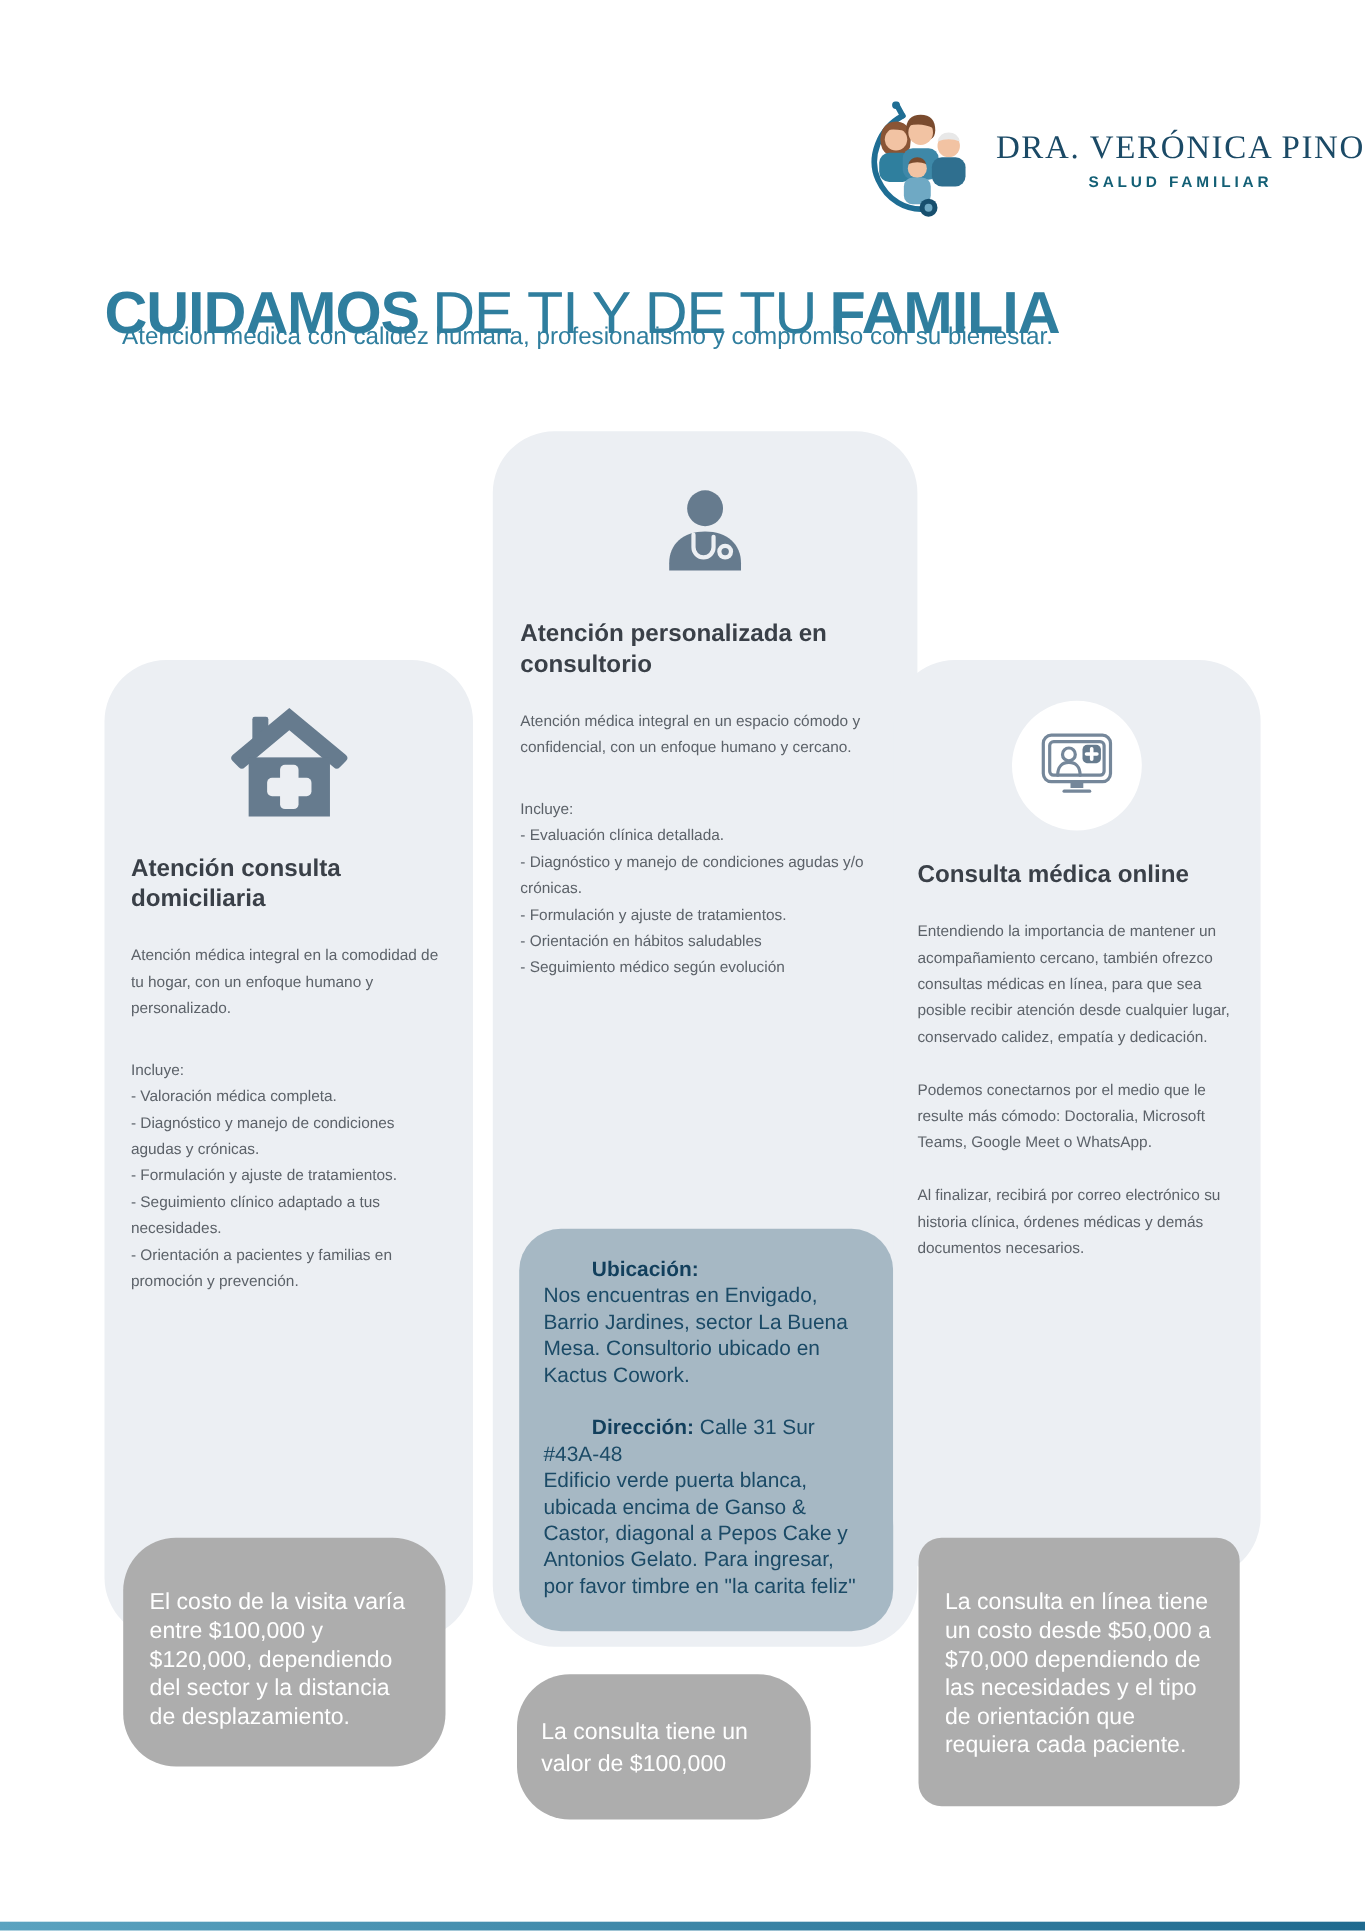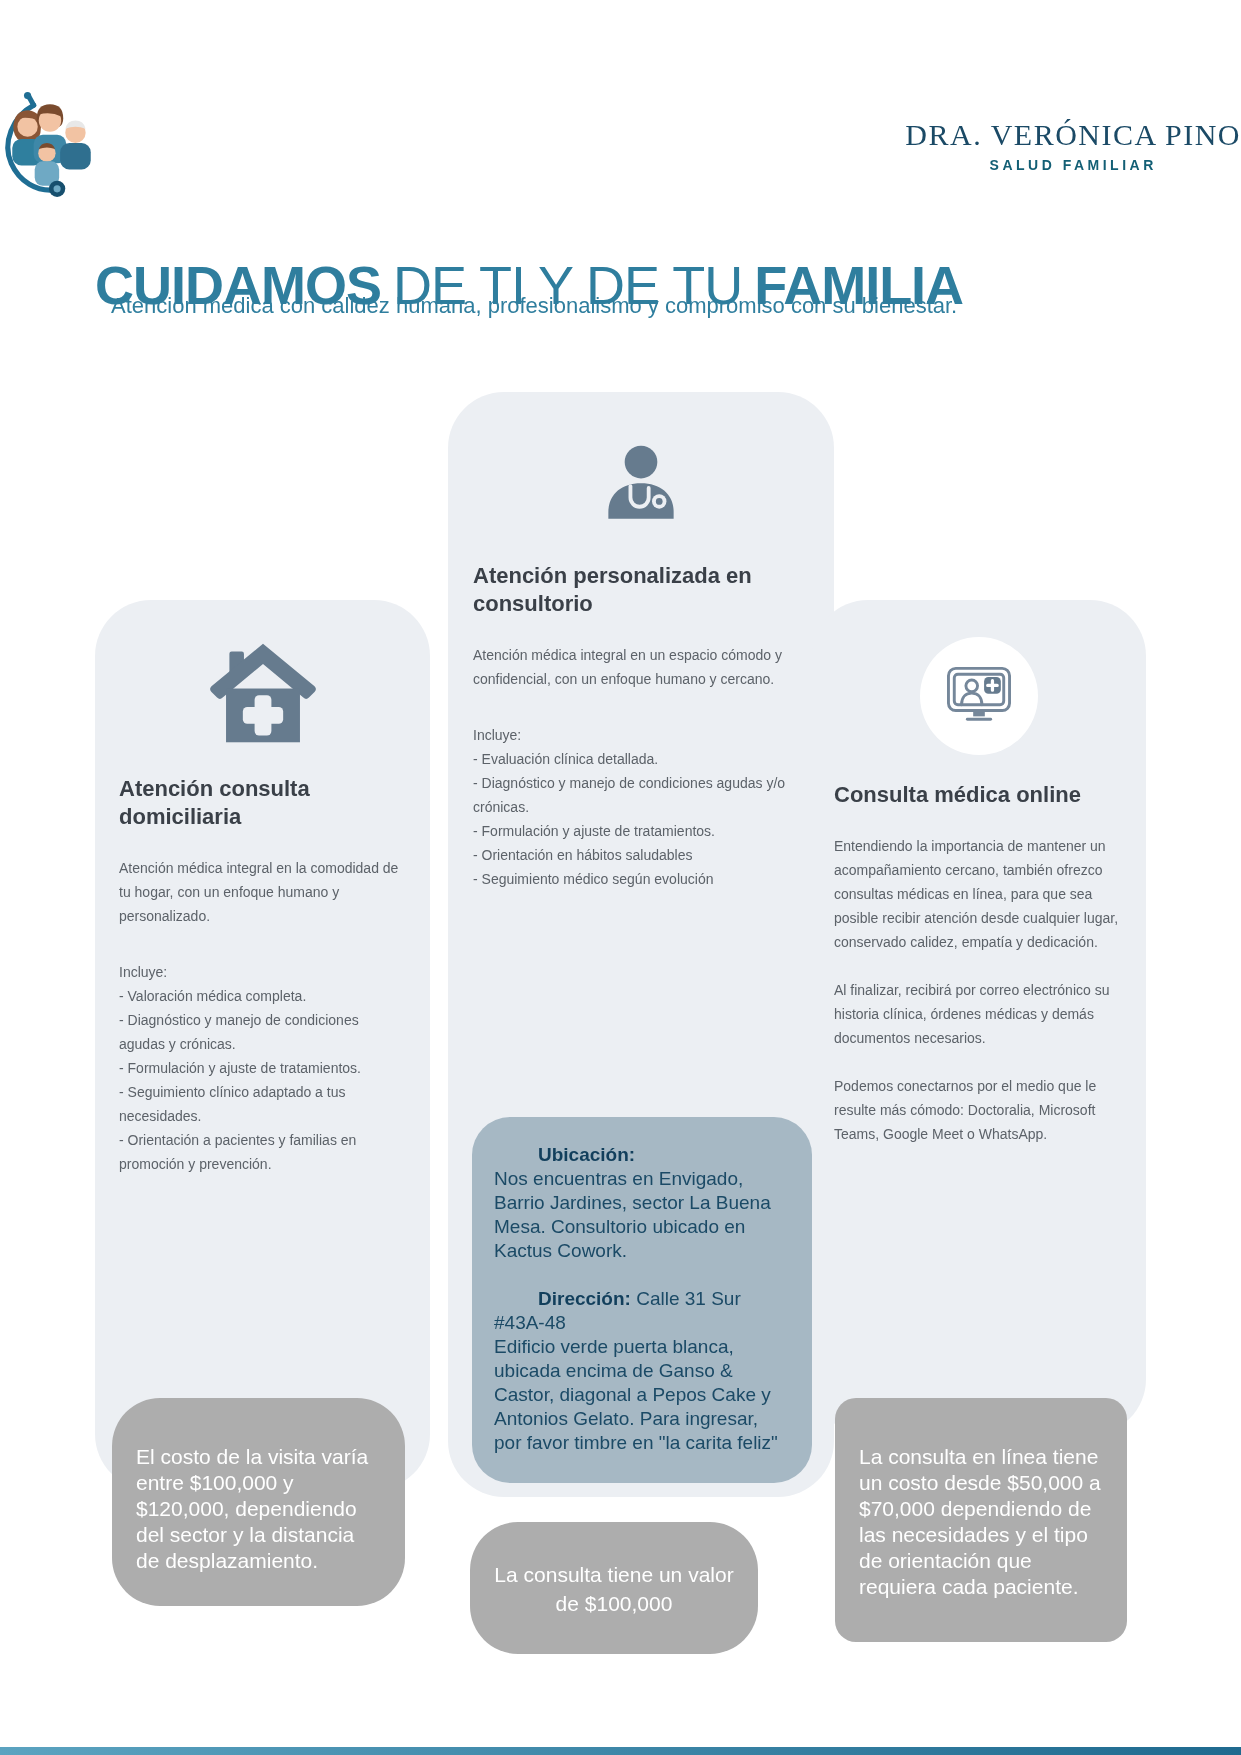--- a/index.html
+++ b/index.html
@@ -8,21 +8,21 @@
     background:#ffffff;
     font-family:"Liberation Sans", sans-serif;
     position:relative;
     overflow:hidden;
   }
   .page { position:absolute; inset:0; }
 
   
   .brand {
     position:absolute; top:92px; left:0; width:100%;
-    display:flex; justify-content:space-between; align-items:center; gap:16px;
+    display:flex; justify-content:flex-end; align-items:center; gap:16px;
   }
   .brand-logo svg { width:102px; height:106px; display:block; }
   .brand-text { display:flex; flex-direction:column; align-items:center; }
   .brand-name {
     font-family:"Liberation Serif", serif;
     font-size:30px; letter-spacing:1.5px;
     color:var(--navy,#1B4A66);
   }
   .brand-tagline {
     margin-top:5px;
@@ -90,21 +90,21 @@
   
   .bubble {
     position:absolute;
     background:var(--bubble,#ADADAD);
     border-radius:48px;
     color:#ffffff;
     font-size:21px; line-height:26px;
     box-sizing:border-box;
   }
   .bubble-home   { left:112px; top:1398px; width:293px; padding:46px 24px 32px; }
-  .bubble-office { left:470px; top:1522px; width:288px; padding:38px 22px 36px; text-align:center; line-height:29px; }
+  .bubble-office { left:470px; top:1522px; width:267px; padding:38px 22px 36px; line-height:29px; }
   .bubble-online { left:835px; top:1398px; width:292px; padding:46px 24px 42px;border-radius:21px; }
 
   
   .bottom-bar {
     position:absolute; left:0; bottom:0; width:100%; height:8px;
     background:linear-gradient(90deg,#5BA3C0,#1F6A8F);
   }
 </style>
 </head>
 <body>
@@ -216,22 +216,22 @@
             <path d="M39 82 L71 82"></path>
           </g>
           <rect x="47" y="70" width="16" height="8" fill="#75879A"></rect>
           <rect x="62" y="24" width="23" height="23" rx="6" fill="#667B8E"></rect>
           <path d="M73.5 29 L73.5 42 M67 35.5 L80 35.5" stroke="#ffffff" stroke-width="4.5" stroke-linecap="round"></path>
         </svg>
       </div>
     </div>
     <h2 class="col-title">Consulta médica online</h2>
     <p class="body-text intro">Entendiendo la importancia de mantener un acompañamiento cercano, también ofrezco consultas médicas en línea, para que sea posible recibir atención desde cualquier lugar, conservado calidez, empatía y dedicación.</p>
+    <p class="body-text para">Podemos conectarnos por el medio que le resulte más cómodo: Doctoralia, Microsoft Teams, Google Meet o WhatsApp.</p>
     <p class="body-text para">Al finalizar, recibirá por correo electrónico su historia clínica, órdenes médicas y demás documentos necesarios.</p>
-    <p class="body-text para">Podemos conectarnos por el medio que le resulte más cómodo: Doctoralia, Microsoft Teams, Google Meet o WhatsApp.</p>
   </section>
 
   <div class="bubble bubble-home">El costo de la visita varía entre $100,000 y $120,000, dependiendo del sector y la distancia de desplazamiento.</div>
   <div class="bubble bubble-office">La consulta tiene un valor de $100,000</div>
   <div class="bubble bubble-online">La consulta en línea tiene un costo desde $50,000 a $70,000 dependiendo de las necesidades y el tipo de orientación que requiera cada paciente.</div>
 
   <div class="bottom-bar"></div>
 
 </div>
 

